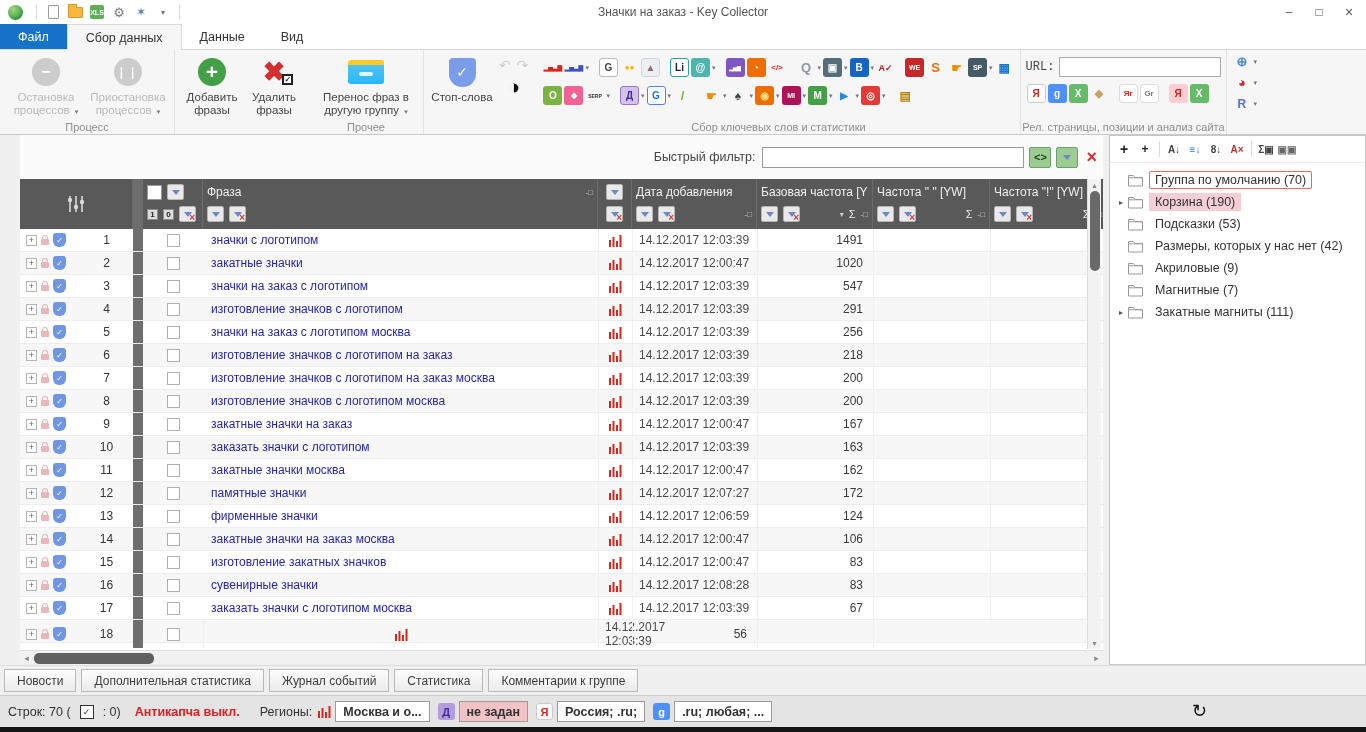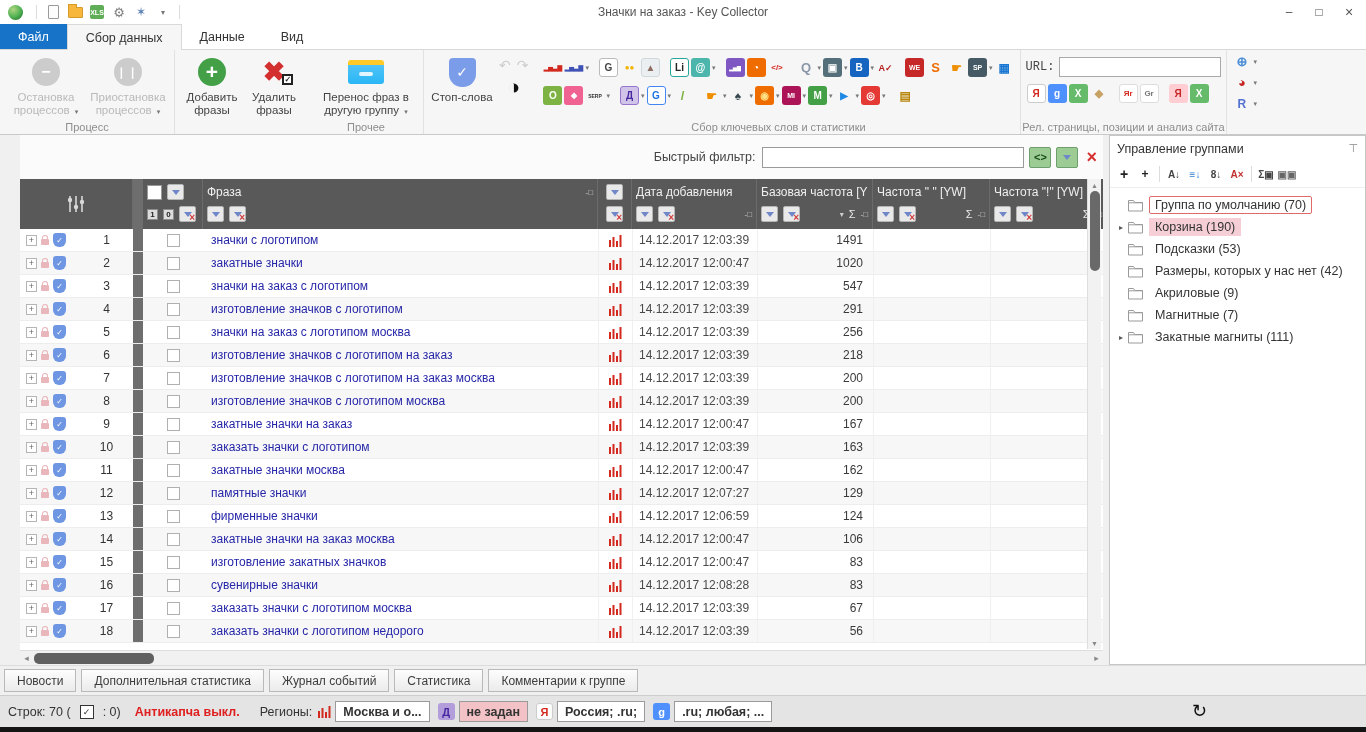--- a/index.html
+++ b/index.html
@@ -896,21 +896,21 @@
             <div class="cell-phrase">памятные значки</div>
             <div class="cell-chart">
               <svg width="13" height="13" viewBox="0 0 13 13">
                 <rect x="0" y="6" width="2" height="7" fill="#d3281e"></rect>
                 <rect x="3.5" y="3" width="2" height="10" fill="#d3281e"></rect>
                 <rect x="7" y="7" width="2" height="6" fill="#d3281e"></rect>
                 <rect x="10.5" y="1" width="2" height="12" fill="#d3281e"></rect>
               </svg>
             </div>
             <div class="cell-date">14.12.2017 12:07:27</div>
-            <div class="cell-base">129</div>
+            <div class="cell-base">172</div>
             <div class="cell-empty"></div>
             <div class="cell-empty"></div>
           </div>
           <div class="trow">
             <div class="cell-icons">
               <span class="expandbox">+</span>
               <span class="lock"></span>
               <span class="shieldsm">✓</span>
             </div>
             <div class="cell-num">13</div>
@@ -1036,21 +1036,20 @@
             <div class="cell-icons">
               <span class="expandbox">+</span>
               <span class="lock"></span>
               <span class="shieldsm">✓</span>
             </div>
             <div class="cell-num">18</div>
             <div class="splitcol"></div>
             <div class="cell-check">
               <span class="cb"></span>
             </div>
-            <div class="cell-phrase">заказать значки с логотипом недорого</div>
             <div class="cell-chart">
               <svg width="13" height="13" viewBox="0 0 13 13">
                 <rect x="0" y="6" width="2" height="7" fill="#d3281e"></rect>
                 <rect x="3.5" y="3" width="2" height="10" fill="#d3281e"></rect>
                 <rect x="7" y="7" width="2" height="6" fill="#d3281e"></rect>
                 <rect x="10.5" y="1" width="2" height="12" fill="#d3281e"></rect>
               </svg>
             </div>
             <div class="cell-date">14.12.2017 12:03:39</div>
             <div class="cell-base">56</div>
@@ -1067,24 +1066,20 @@
 
       <div class="hscroll">
         <span class="harrow">◂</span>
         <span class="hthumb"></span>
         <span class="harrow right">▸</span>
       </div>
     </div>
   </div>
 
   <div class="rpanel">
-    <div class="rpanel-header">
-      <span>Управление группами</span>
-      <span class="pin">⊤</span>
-    </div>
     <div class="rtoolbar">
         <span class="rtbtn" style="color: rgb(34, 34, 34); font-size: 14px;">+</span>
         <span class="rtbtn" style="color: rgb(34, 34, 34); font-size: 12px;">+</span>
         <span class="rtsep"></span>
         <span class="rtbtn" style="color: rgb(68, 68, 68);">A↓</span>
         <span class="rtbtn" style="color: rgb(46, 125, 210);">≡↓</span>
         <span class="rtbtn" style="color: rgb(68, 68, 68);">8↓</span>
         <span class="rtbtn" style="color: rgb(194, 48, 48);">A×</span>
         <span class="rtsep"></span>
         <span class="rtbtn" style="color: rgb(68, 68, 68);">Σ▣</span>

